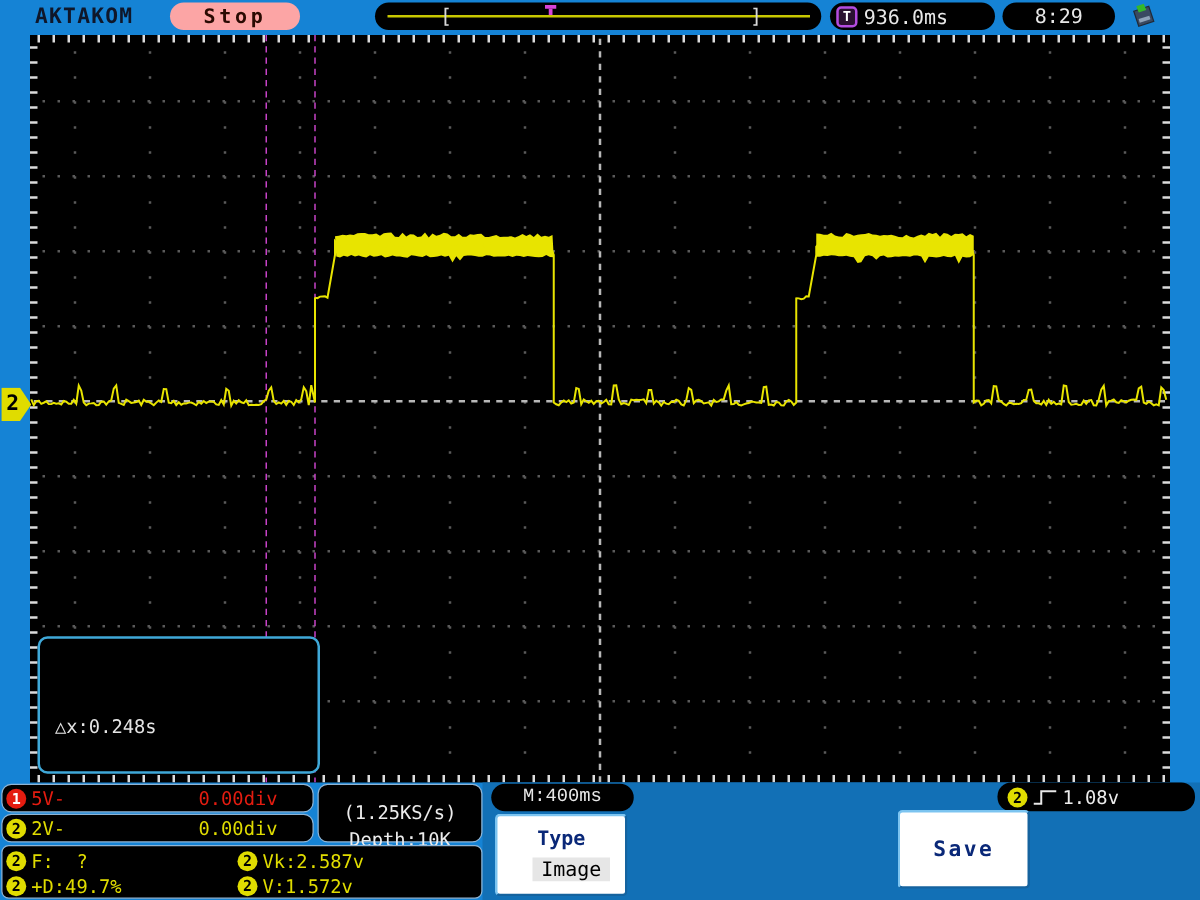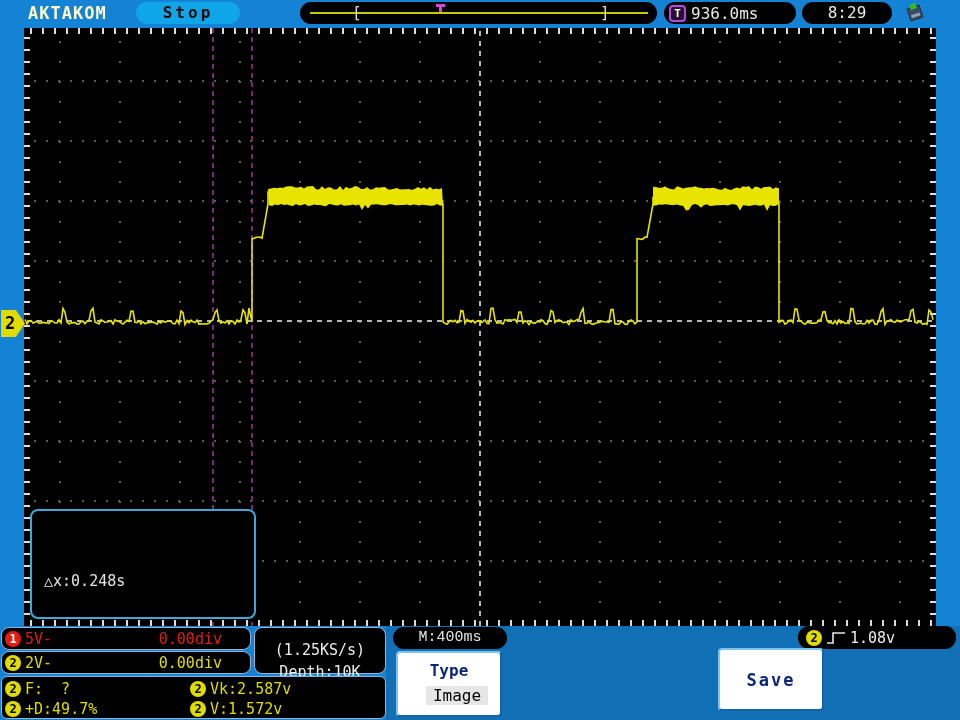--- a/index.html
+++ b/index.html
@@ -4,23 +4,23 @@
 <style>
   * { margin:0; padding:0; box-sizing:border-box; }
   html,body { width:960px; height:720px; background:#000; }
   .screen {
     position:relative; width:960px; height:720px; overflow:hidden;
     background:#1583d5;
     font-family:"DejaVu Sans Mono", monospace;
   }
   .abs { position:absolute; }
   
-  .brand { left:28px; top:3px; font-size:17px; font-weight:bold; color:#fef9c3; letter-spacing:1px; }
+  .brand { left:28px; top:3px; font-size:17px; font-weight:bold; color:#0f172a; letter-spacing:1px; }
   .pill { background:#000; border-radius:11px; height:22px; top:2px; color:#e8e8e8; font-size:16px; }
-  .stop-pill { left:136px; width:104px; background:#0ea5e9; color:#2a0a02; text-align:center;
+  .stop-pill { left:136px; width:104px; background:#fca5a5; color:#2a0a02; text-align:center;
                line-height:22px; font-weight:bold; letter-spacing:3px; border-radius:11px; height:22px; top:2px; }
   .trigbar { left:300px; width:357px; }
   .trigbar .yline { position:absolute; left:10px; top:10px; width:338px; height:2px; background:#c8c800; }
   .trigbar .bracket { position:absolute; top:1px; color:#d8d8d8; font-size:16px; line-height:20px; }
   .tpos-marker { position:absolute; top:2px; width:9px; }
   .tpos-marker .bar { width:9px; height:3px; background:#d844d8; }
   .tpos-marker .stem { width:3px; height:5px; background:#d844d8; margin:0 auto; }
   .time-pill { left:664px; width:132px; display:flex; align-items:center; padding-left:5px; gap:5px; }
   .t-icon { width:17px; height:17px; background:#2a1030; border:2px solid #b44ce0; border-radius:4px;
             color:#fff; font-size:11px; font-weight:bold; text-align:center; line-height:13px; }

